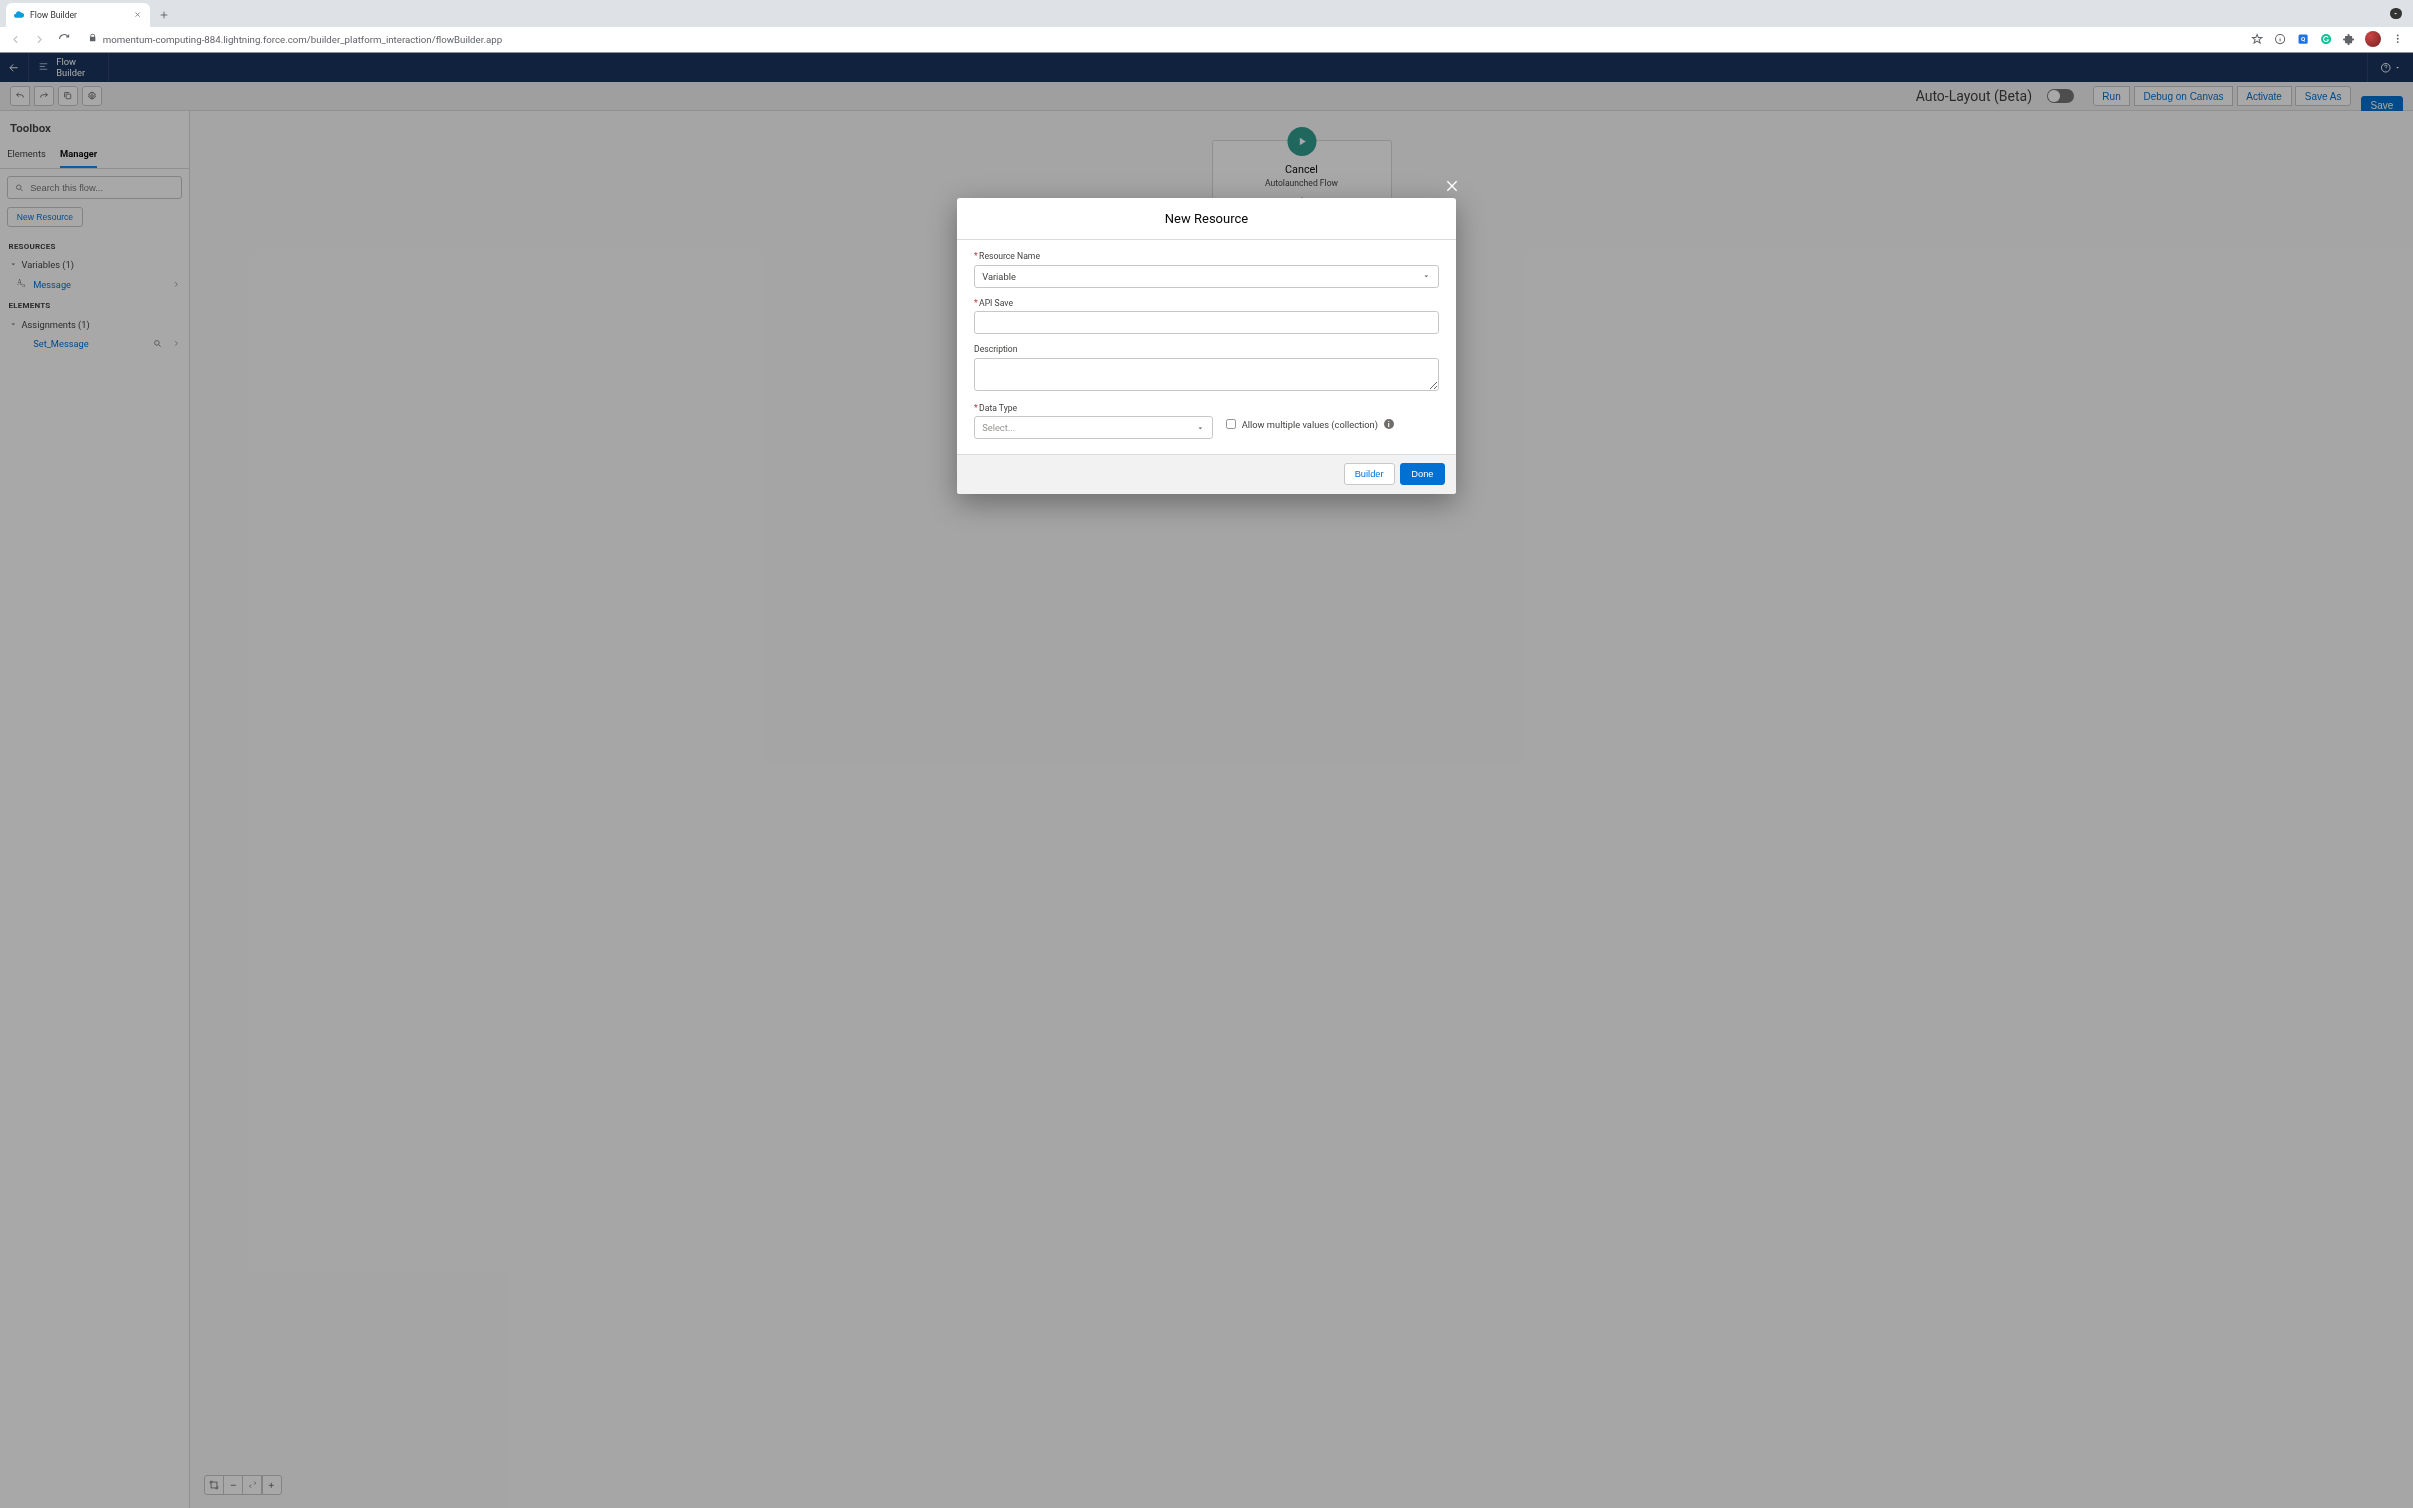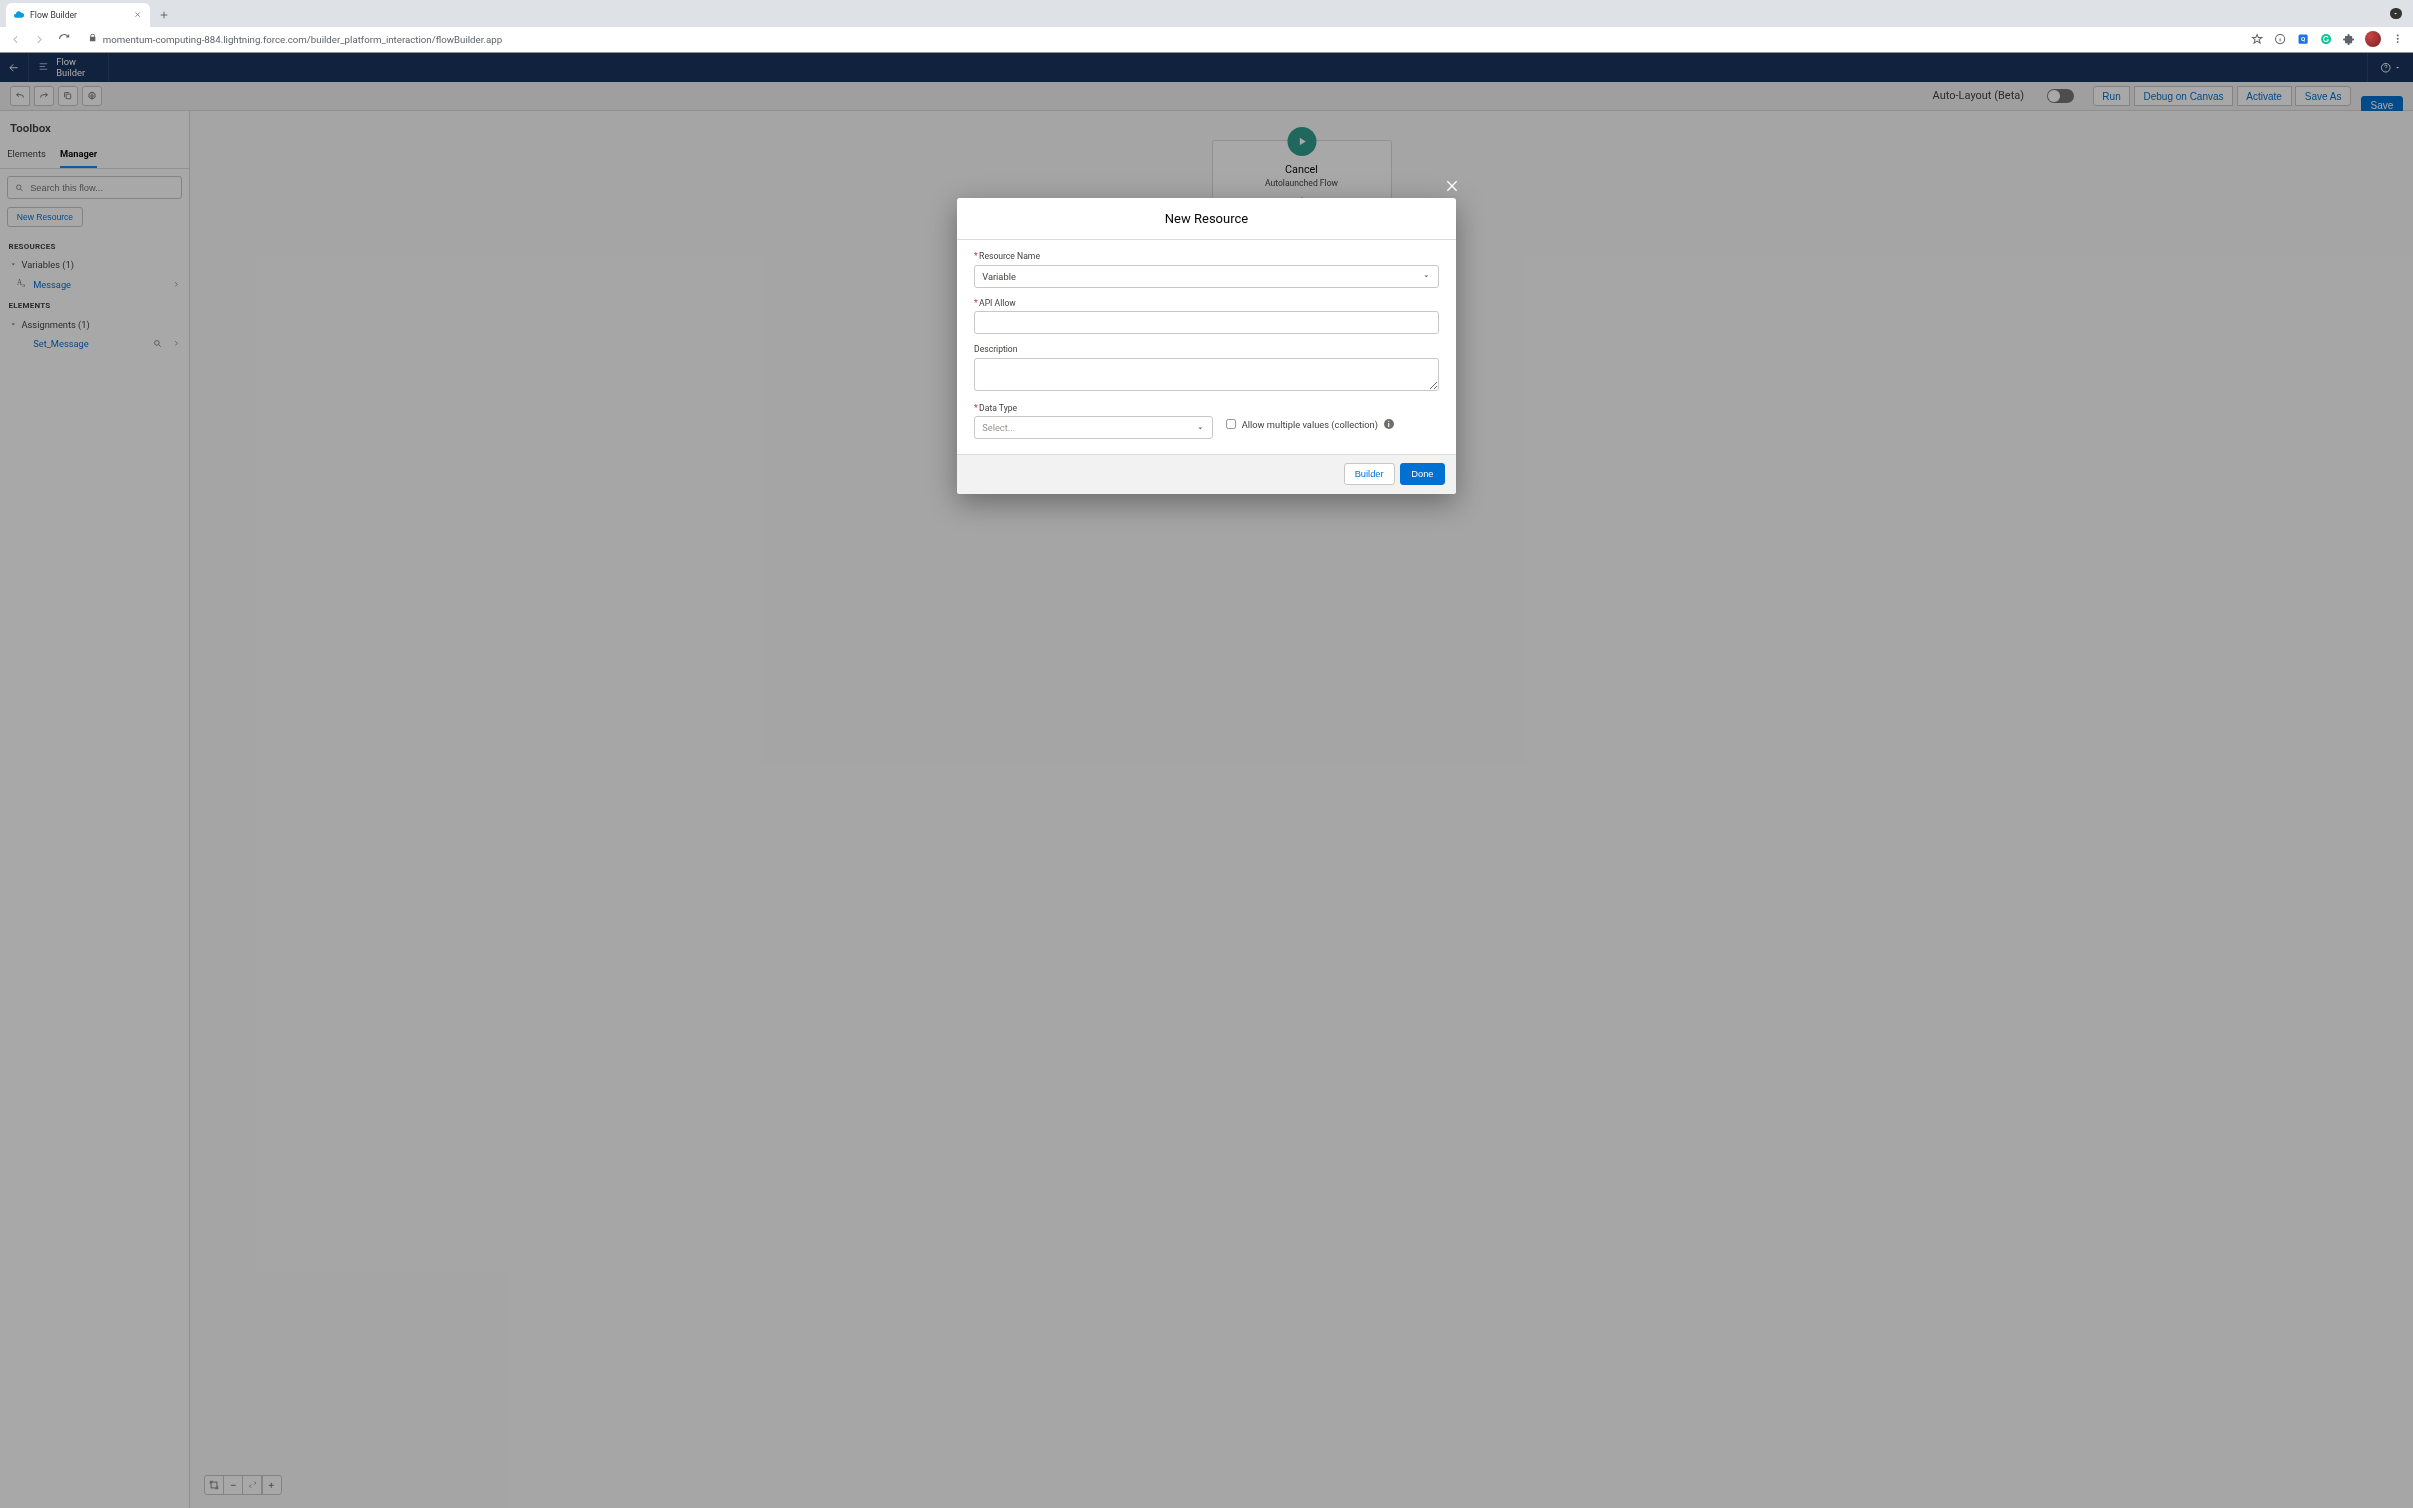--- a/index.html
+++ b/index.html
@@ -30,21 +30,21 @@
 .app-name-cell { width: 80px; border-right: 0.7px solid #2b446b; display: flex; align-items: center; gap: 5.7px; padding: 0 8.6px; }
 .app-name-cell .ico { color: #9fb5d1; }
 .help-cell { margin-left: auto; border-left: 0.7px solid #2b446b; width: 46px; display: flex; align-items: center; justify-content: center; gap: 2.9px; cursor: pointer; }
 
 
 .builder-toolbar { background: #f3f2f2; border-bottom: 0.7px solid #dcdada; height: 29px; display: flex; align-items: center; padding: 0 10px; gap: 4.3px; }
 .tool-btn { width: 20px; height: 20px; border: 0.7px solid #c9c7c5; border-radius: 2.9px; background: #fff; display: flex; align-items: center; justify-content: center; color: #5e5e5c; cursor: pointer; }
 .tool-btn.group-left { border-radius: 2.9px 0 0 2.9px; }
 .tool-btn.group-right { border-radius: 0 2.9px 2.9px 0; margin-left: -0.7px; }
 .toolbar-spacer { flex: 1; }
-.auto-layout { display: flex; gap: 23px; color: #3e3e3c; font-size: 11px; margin-right: 14.4px; }
+.auto-layout { display: flex; align-items: center; gap: 15px; color: #3e3e3c; font-size: 14px; margin-right: 14.4px; }
 .toggle { width: 27px; height: 14.4px; background: #747474; border-radius: 7.2px; position: relative; cursor: pointer; }
 .toggle::after { content: ""; position: absolute; left: 1.4px; top: 1.4px; width: 11.5px; height: 11.5px; border-radius: 50%; background: #fff; }
 .action-btn { height: 20px; border: 0.7px solid #c9c7c5; background: #fff; padding: 0 8.6px; color: #0070d2; font-size: 10px; cursor: pointer; border-radius: 0; margin-left: -0.7px; display:flex; align-items:center;}
 .action-btn.first { border-radius: 2.9px 0 0 2.9px; margin-left: 0; }
 .action-btn.last { border-radius: 0 2.9px 2.9px 0; }
 .action-btn.primary { background: #0070d2; color: #fff; border-color: #0070d2; border-radius: 2.9px; margin-left: 5.7px; margin-top: 19px; }
 
 
 .main { display: flex; height: calc(100% - 26.6px - 26px - 29.5px - 29px); position: relative; }
 .toolbox { width: 190px; background: #fff; border-right: 0.7px solid #dcdada; display: flex; flex-direction: column; }
@@ -356,21 +356,21 @@
       <div class="field">
         <label class="field-label"><span class="req">*</span><span>Resource Name</span></label>
         <div class="select">
           <span>Variable</span>
           <svg width="8.6" height="8.6" viewBox="0 0 24 24" fill="#5e5e5c">
               <path d="M7 10l5 5 5-5z"></path>
             </svg>
         </div>
       </div>
       <div class="field">
-        <label class="field-label"><span class="req">*</span><span>API Allow</span></label>
+        <label class="field-label"><span class="req">*</span><span>API Save</span></label>
         <input class="text-input" type="text" value="" style="">
       </div>
       <div class="field">
         <label class="field-label">Description</label>
         <textarea class="textarea" style=""></textarea>
       </div>
       <div class="row-two">
         <div class="half">
           <label class="field-label"><span class="req">*</span><span>Data Type</span></label>
           <div class="select">

